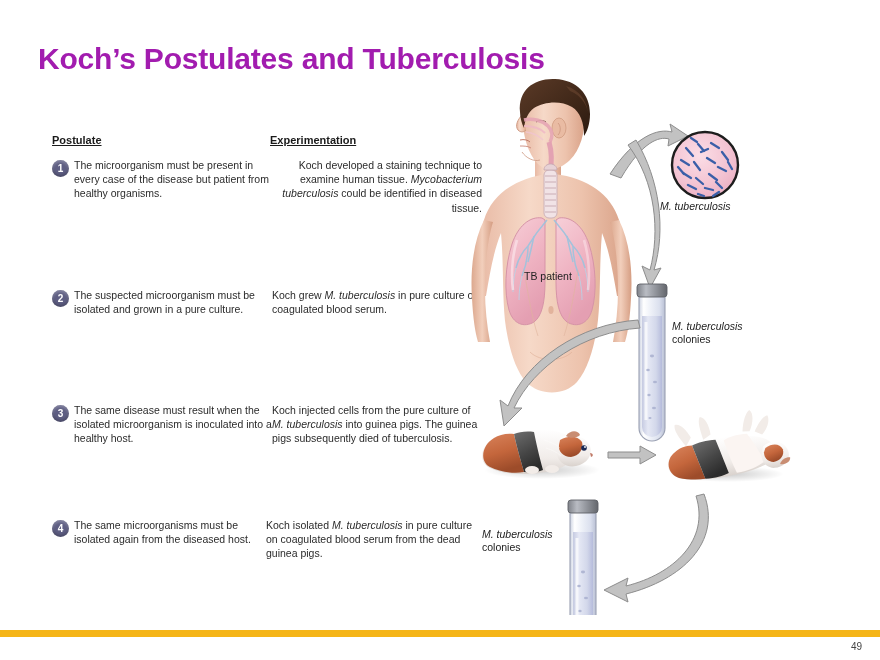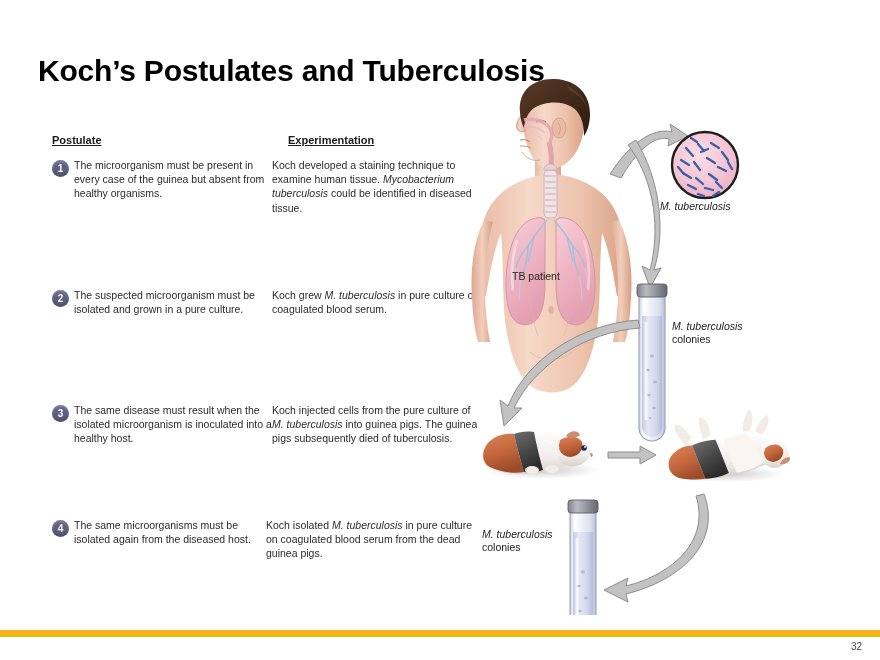--- a/index.html
+++ b/index.html
@@ -19,36 +19,35 @@
     overflow: hidden;
   }
 
   
   #title {
     position: absolute;
     left: 38px;
     top: 42px;
     font-size: 30px;
     font-weight: bold;
-    color: #000000;
+    color: #a21caf;
     letter-spacing: -0.2px;
     white-space: nowrap;
-    margin-top: 12px;
   }
 
   
   .col-head {
     position: absolute;
     font-size: 11px;
     font-weight: bold;
     color: #1a1a1a;
     text-decoration: underline;
   }
   #head-postulate { left: 52px; top: 134px; }
-  #head-experiment { left: 288px; top: 134px; }
+  #head-experiment { left: 270px; top: 134px; }
 
   .row { position: absolute; }
   .badge {
     position: absolute;
     left: 0px;
     top: 2px;
     width: 17px;
     height: 17px;
     border-radius: 50%;
     background: #5e5e83;
@@ -118,22 +117,22 @@
 
 <div id="slide">
 
   <div id="title">Koch’s Postulates and Tuberculosis</div>
 
   <div class="col-head" id="head-postulate">Postulate</div>
   <div class="col-head" id="head-experiment">Experimentation</div>
 
   <div class="row" style="left:52px; top:158px; width:430px;">
     <div class="badge">1</div>
-    <div class="ptext">The microorganism must be present in every case of the guinea but absent from healthy organisms.</div>
-    <div class="etext" style="left:220px; top:0px;">Koch developed a staining technique to examine human tissue. <i>Mycobacterium tuberculosis</i> could be identified in diseased tissue.</div>
+    <div class="ptext">The microorganism must be present in every case of the disease but patient from healthy organisms.</div>
+    <div class="etext" style="left:220px; top:0px;text-align:right;">Koch developed a staining technique to examine human tissue. <i>Mycobacterium tuberculosis</i> could be identified in diseased tissue.</div>
   </div>
 
   <div class="row" style="left:52px; top:288px; width:430px;">
     <div class="badge">2</div>
     <div class="ptext">The suspected microorganism must be isolated and grown in a pure culture.</div>
     <div class="etext" style="left:220px; top:0px;">Koch grew <i>M. tuberculosis</i> in pure culture on coagulated blood serum.</div>
   </div>
 
   <div class="row" style="left:52px; top:403px; width:430px;">
     <div class="badge">3</div>
@@ -485,25 +484,25 @@
           <ellipse cx="123" cy="502" rx="2.1" ry="1.4"></ellipse>
           <ellipse cx="119" cy="516" rx="1.8" ry="1.2"></ellipse>
           <ellipse cx="126" cy="528" rx="2.0" ry="1.3"></ellipse>
           <ellipse cx="120" cy="541" rx="1.7" ry="1.2"></ellipse>
           <ellipse cx="125" cy="554" rx="2.0" ry="1.3"></ellipse>
           <ellipse cx="121" cy="566" rx="1.6" ry="1.1"></ellipse>
         </g>
       </g>
     </svg>
 
-    <div class="fig-label" style="left:52px; top:200px;">TB patient</div>
+    <div class="fig-label" style="left:52px; top:200px;padding-left:12px;">TB patient</div>
 
     <div class="fig-label" style="left:200px; top:130px;"><i>M. tuberculosis</i></div>
 
     <div class="fig-label" style="left:212px; top:250px;"><i>M. tuberculosis</i><br>colonies</div>
 
     <div class="fig-label" style="left:22px; top:458px;"><i>M. tuberculosis</i><br>colonies</div>
   </div>
 
   <div id="footer-bar"></div>
-  <div id="page-num">32</div>
+  <div id="page-num">49</div>
 
 </div>
 
 </body></html>

